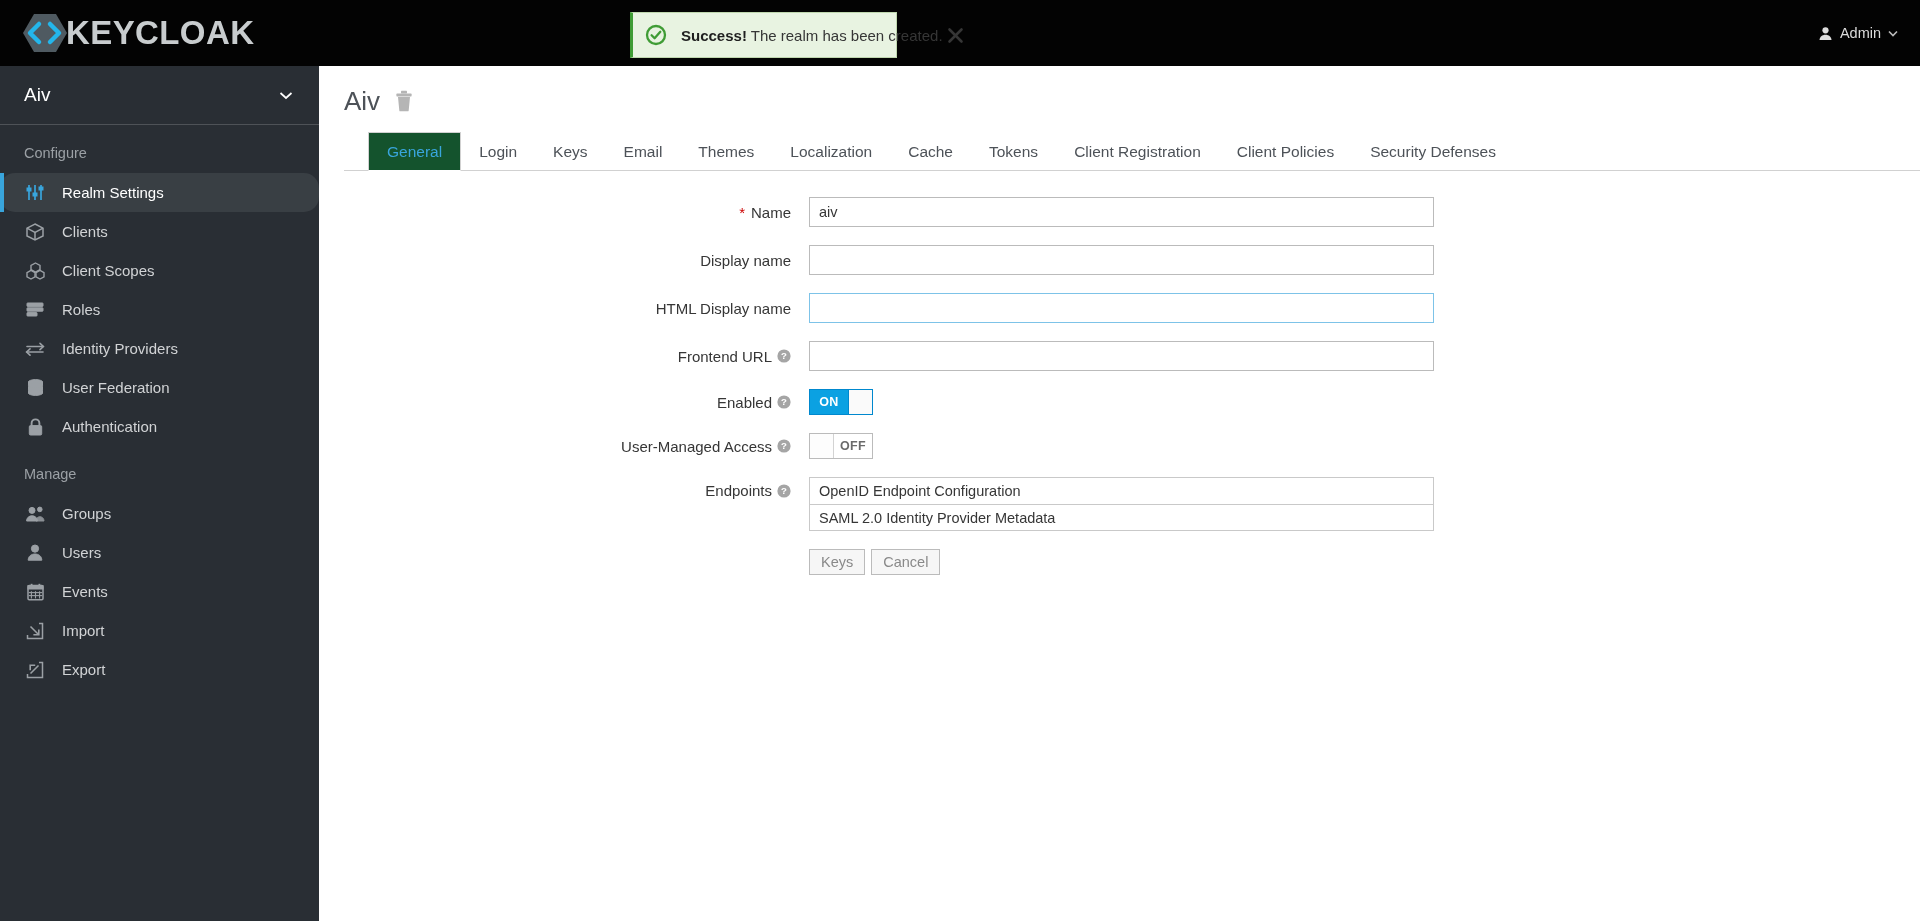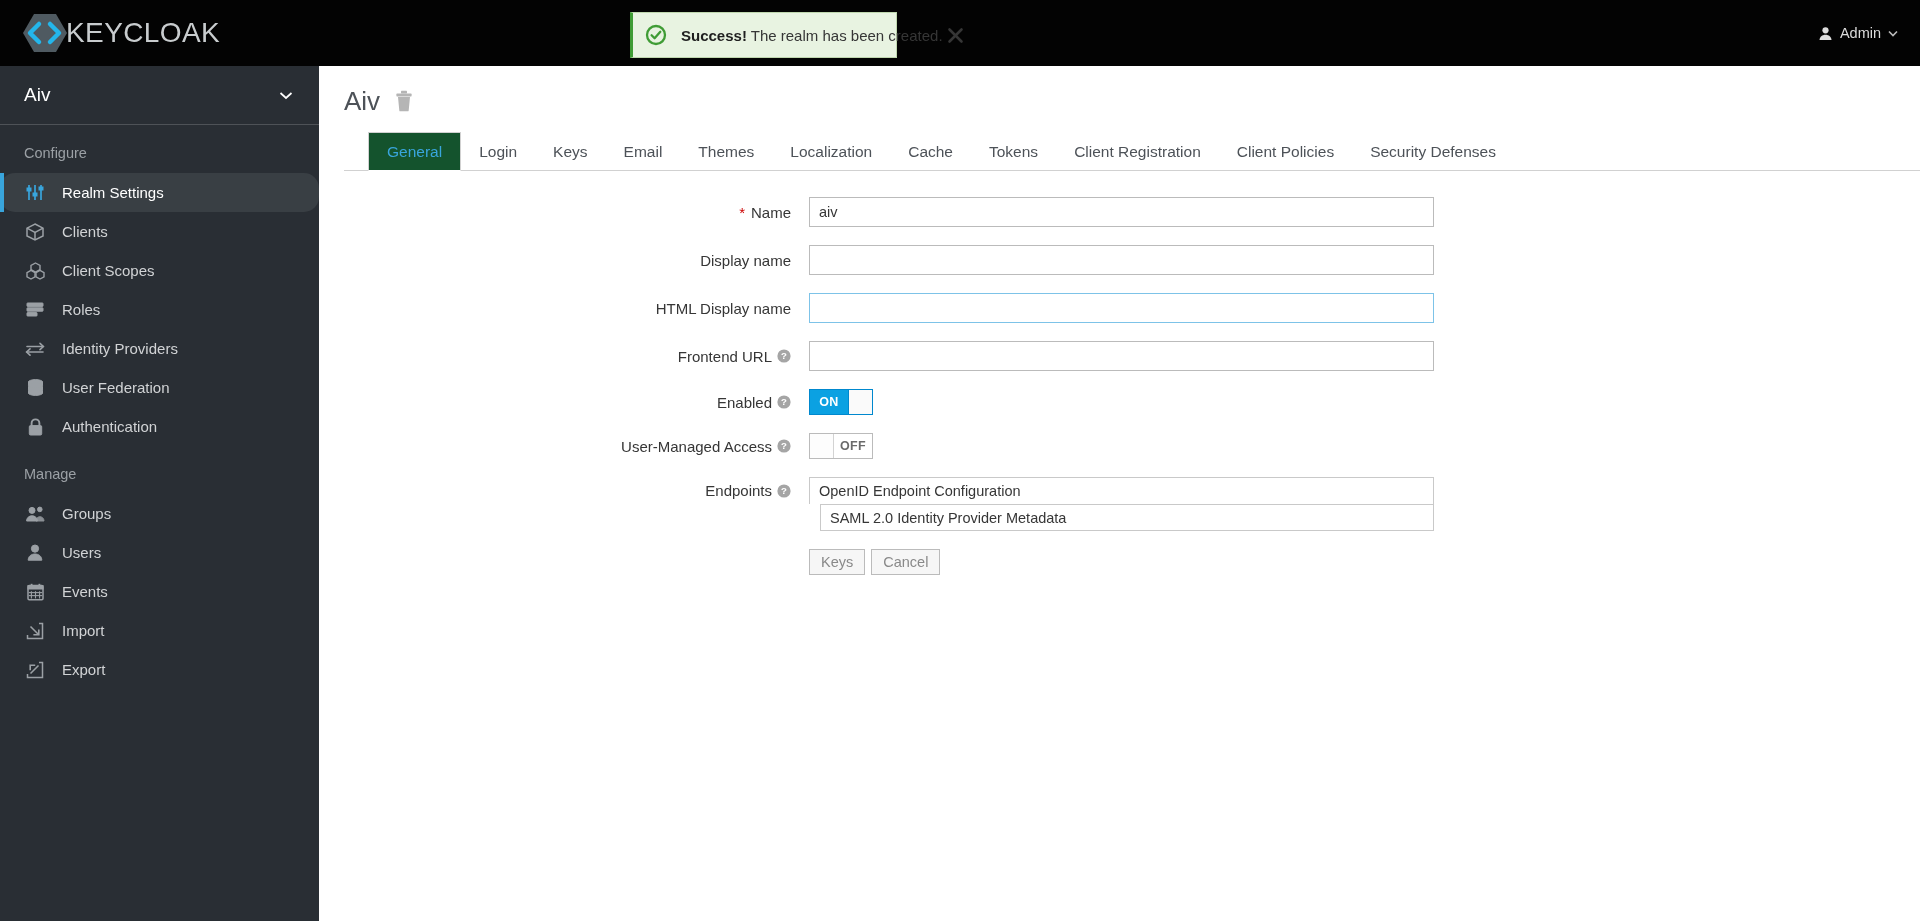--- a/index.html
+++ b/index.html
@@ -19,21 +19,21 @@
     background: #030303;
     z-index: 30;
   }
   .brand {
     position: absolute; left: 22px; top: 0;
     height: 66px;
     display: flex; align-items: center; gap: 0px;
   }
   .brand-hex { width: 46px; height: 42px; display:block; }
   .brand-text {
-    font-size: 28px; font-weight: normal; letter-spacing: 0.4px;
+    font-size: 33px; font-weight: bold; letter-spacing: 0.4px;
     color: #c8ccce; margin-left: -2px;
     font-family: "Liberation Sans", sans-serif;
   }
   .masthead-right {
     position: absolute; right: 22px; top: 0; height: 66px;
     display: flex; align-items: center; gap: 7px;
     color: #dcdcdc; font-size: 14.5px; cursor: pointer;
   }
   .user-ico { width: 15px; height: 15px; display:block; }
   .caret-down { width: 10px; height: 7px; display:block; opacity: .85; }
@@ -196,21 +196,21 @@
   
   .endpoints { width: 625px; border-radius: 15px; }
   .endpoint-link {
     height: 27px; display: flex; align-items: center;
     border: 1px solid #c9c9c9;
     border-bottom: none;
     padding: 0 9px;
     font-size: 14.5px; color: #363636;
     background: #fff; cursor: pointer;
   }
-  .endpoint-link:last-child { border-bottom: 1px solid #c9c9c9; margin-left: 11px; }
+  .endpoint-link:last-child { border-bottom: 1px solid #c9c9c9; }
 
   
   .btn-row { display: flex; gap: 6px; }
   .btn {
     min-width: 39px; height: 26px;
     padding: 0 11px;
     border: 1px solid #bbb;
     background: #f6f6f6;
     color: #898989;
     font-size: 14.5px;

